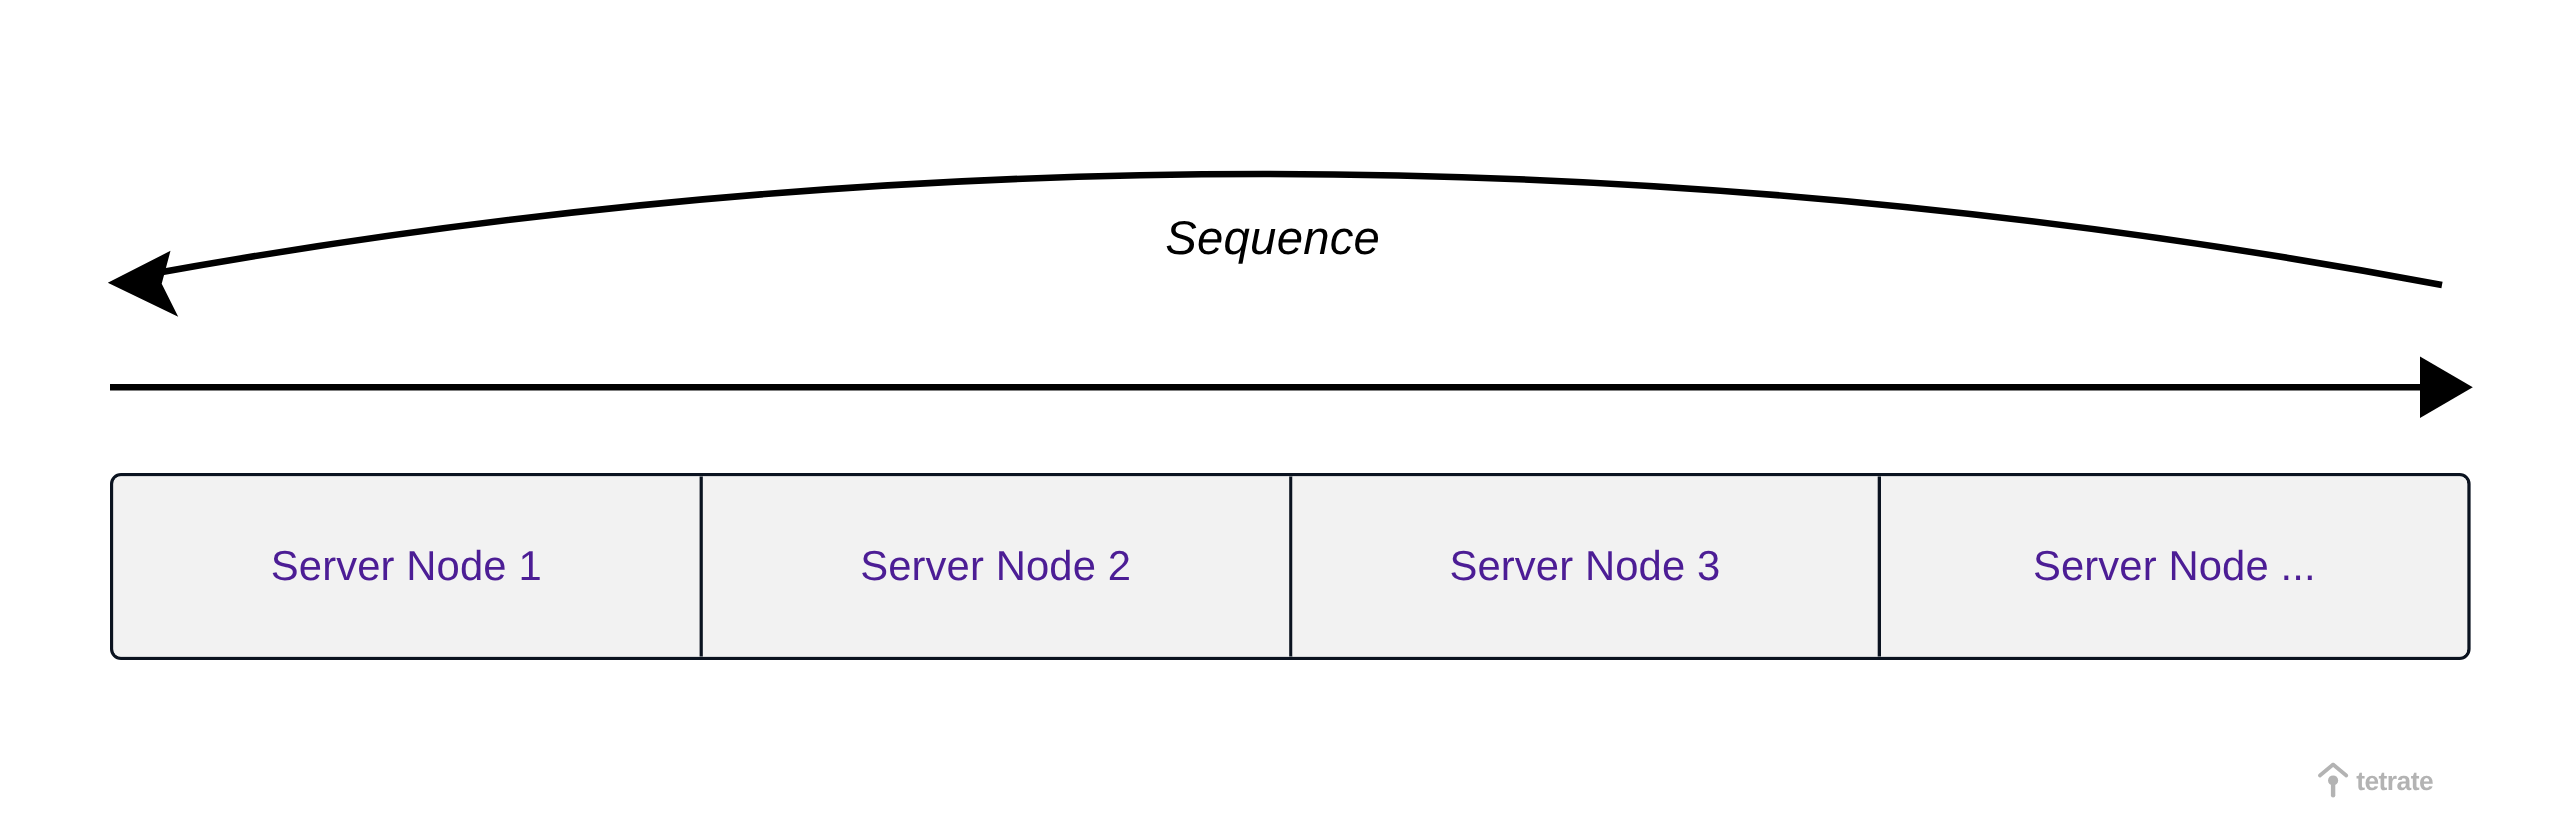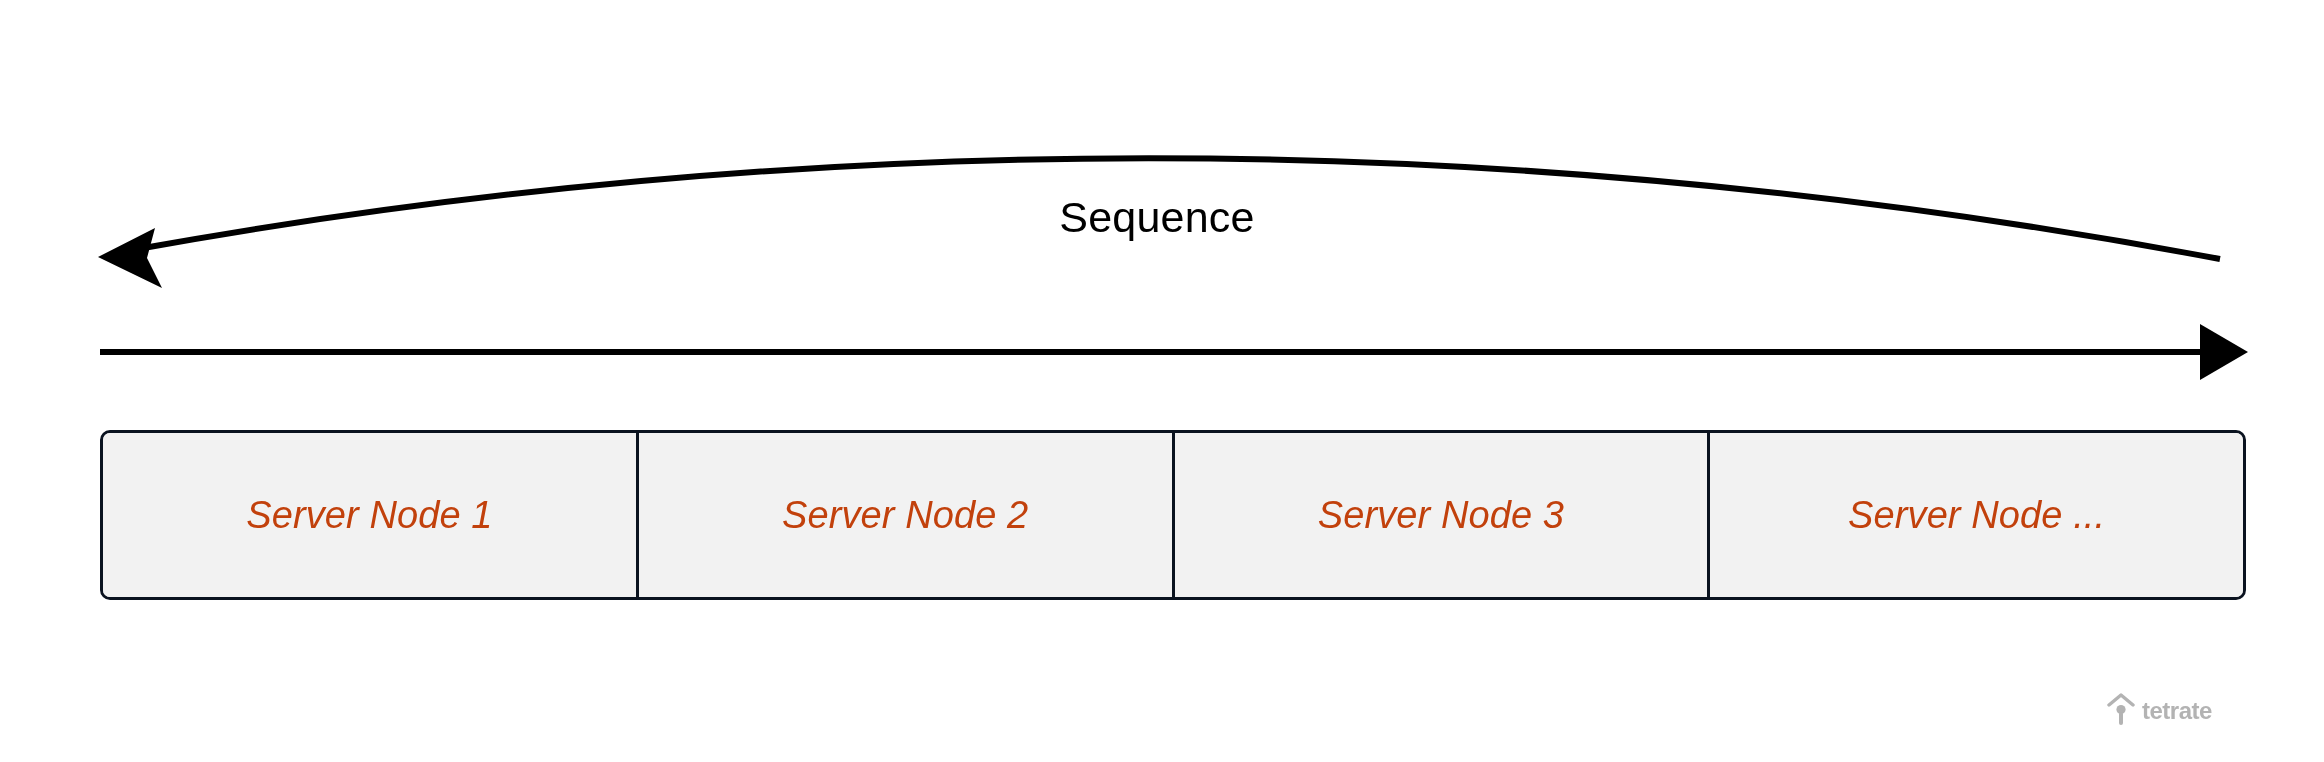--- a/index.html
+++ b/index.html
@@ -40,20 +40,21 @@
     font-size: 43px;
     line-height: 1;
     color: #000000;
     letter-spacing: 0.2px;
     white-space: nowrap;
   }
   
   #sequence-label > span {
     position: relative;
     left: -5px;
+    font-style: italic;
   }
 
   
   #node-strip {
     position: absolute;
     left: 100px;
     top: 430px;
     width: 2146px;
     height: 170px;
     display: flex;
@@ -71,24 +72,23 @@
     box-sizing: border-box;
     border-right: 3px solid #0b1320;
     background: #f2f2f2;
   }
   .node-cell:last-child {
     border-right: none;
   }
   .node-label {
     font-size: 38px;
     line-height: 1;
-    color: #c2410c;
+    color: #4c1d95;
     white-space: nowrap;
     letter-spacing: 0.1px;
-    font-style: italic;
   }
 
   
   #brand {
     position: absolute;
     left: 2106px;
     top: 688px;
     display: flex;
     align-items: center;
     gap: 6px;

